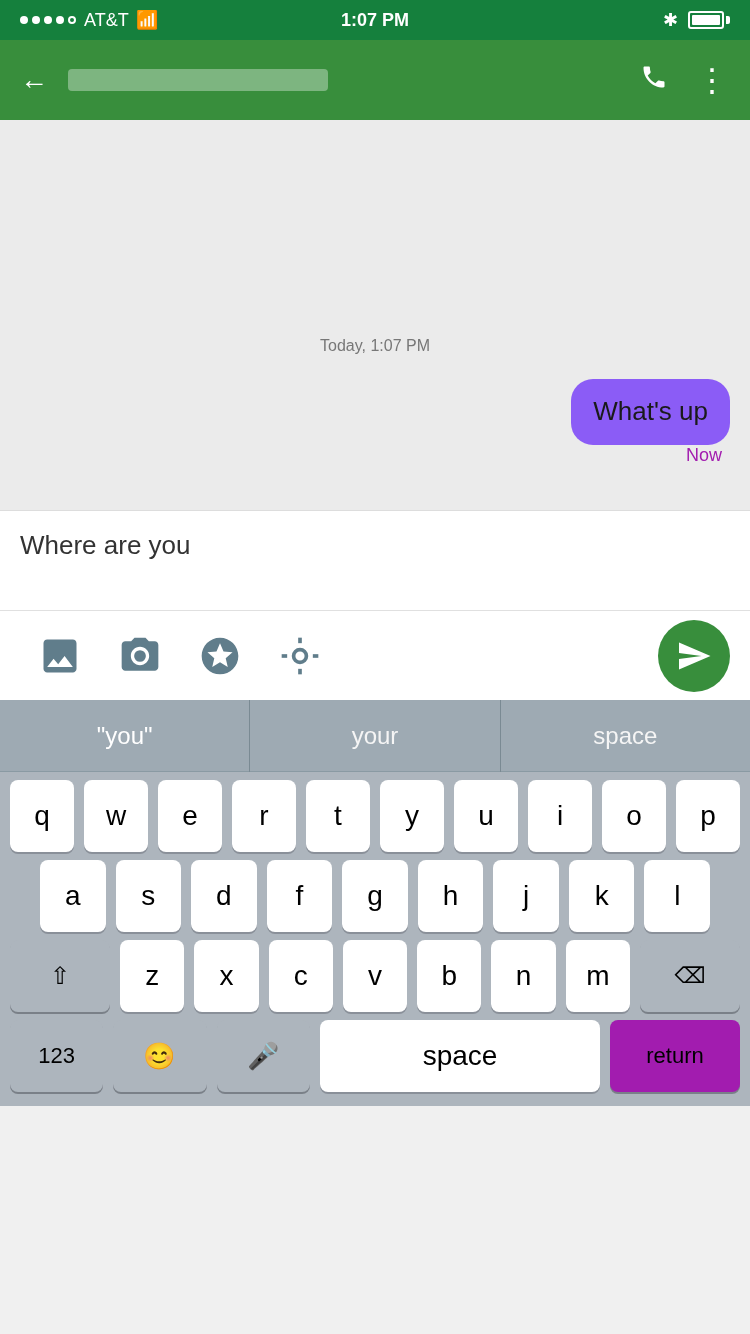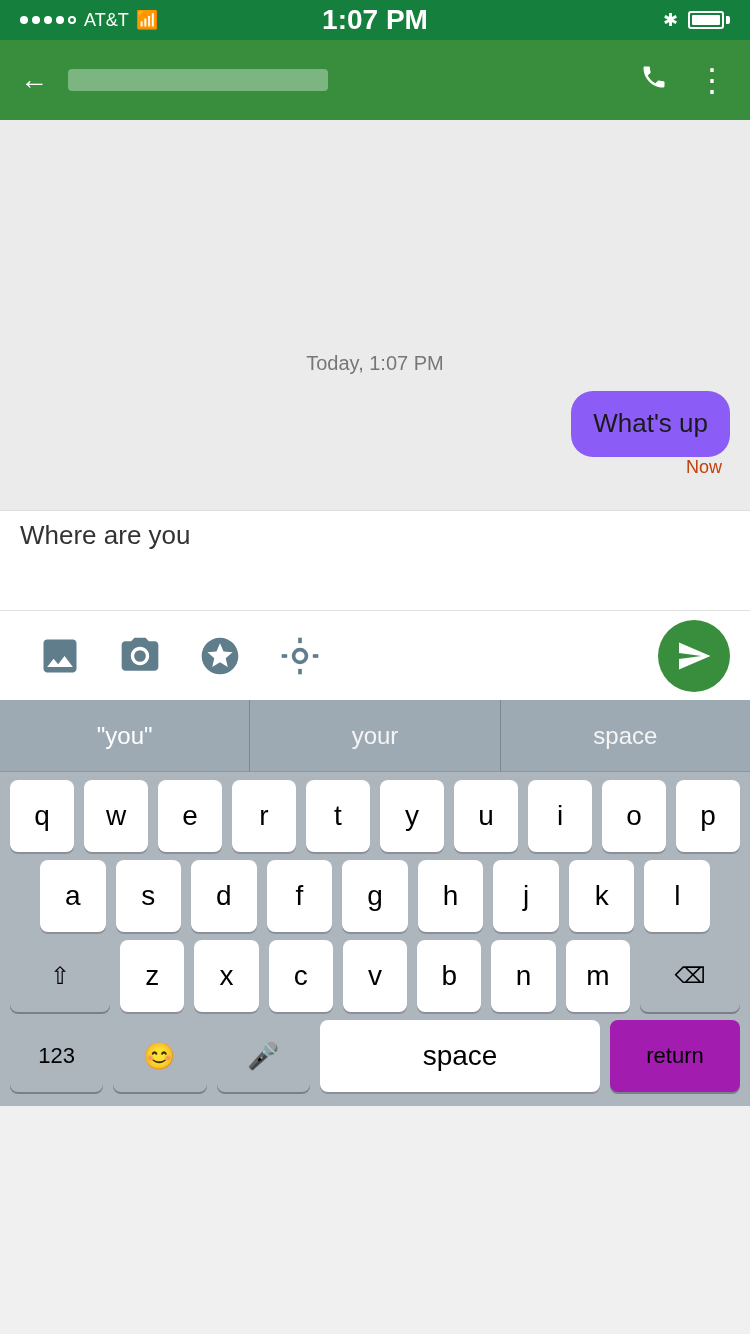--- a/index.html
+++ b/index.html
@@ -45,21 +45,21 @@
       border: 2px solid white;
     }
     .carrier {
       font-size: 18px;
       font-weight: 500;
     }
     .wifi-icon {
       font-size: 18px;
     }
     .time-center {
-      font-size: 28px;
+      font-size: 18px;
       font-weight: 600;
       position: absolute;
       left: 50%;
       transform: translateX(-50%);
     }
     .status-right {
       display: flex;
       align-items: center;
       gap: 10px;
     }
@@ -130,50 +130,50 @@
       flex: 1;
       padding: 20px;
       display: flex;
       flex-direction: column;
       height: 390px;
       overflow: hidden;
     }
     .timestamp-center {
       text-align: center;
       color: #777;
-      font-size: 20px;
-      margin-bottom: 16px;
+      font-size: 16px;
+      margin-bottom: 24px;
       margin-top: auto;
     }
     .message-row {
       display: flex;
       justify-content: flex-end;
       margin-bottom: 8px;
     }
     .message-bubble {
       background: #8b5cf6;
       border-radius: 22px;
       padding: 16px 22px;
       max-width: 320px;
       font-size: 26px;
       color: #1a1a1a;
       line-height: 1.3;
     }
     .message-time {
       text-align: right;
-      color: #c2410c;
+      color: #a21caf;
       font-size: 18px;
       padding-right: 8px;
-      margin-bottom: 4px;
+      margin-bottom: 16px;
     }
 
     
     .input-area {
       background: white;
-      padding: 8px 20px 14px 20px;
+      padding: 18px 20px 14px 20px;
       border-top: 1px solid #ddd;
       height: 100px;
     }
     .message-input-text {
       font-size: 26px;
       color: #333;
       line-height: 1.3;
     }
 
     

